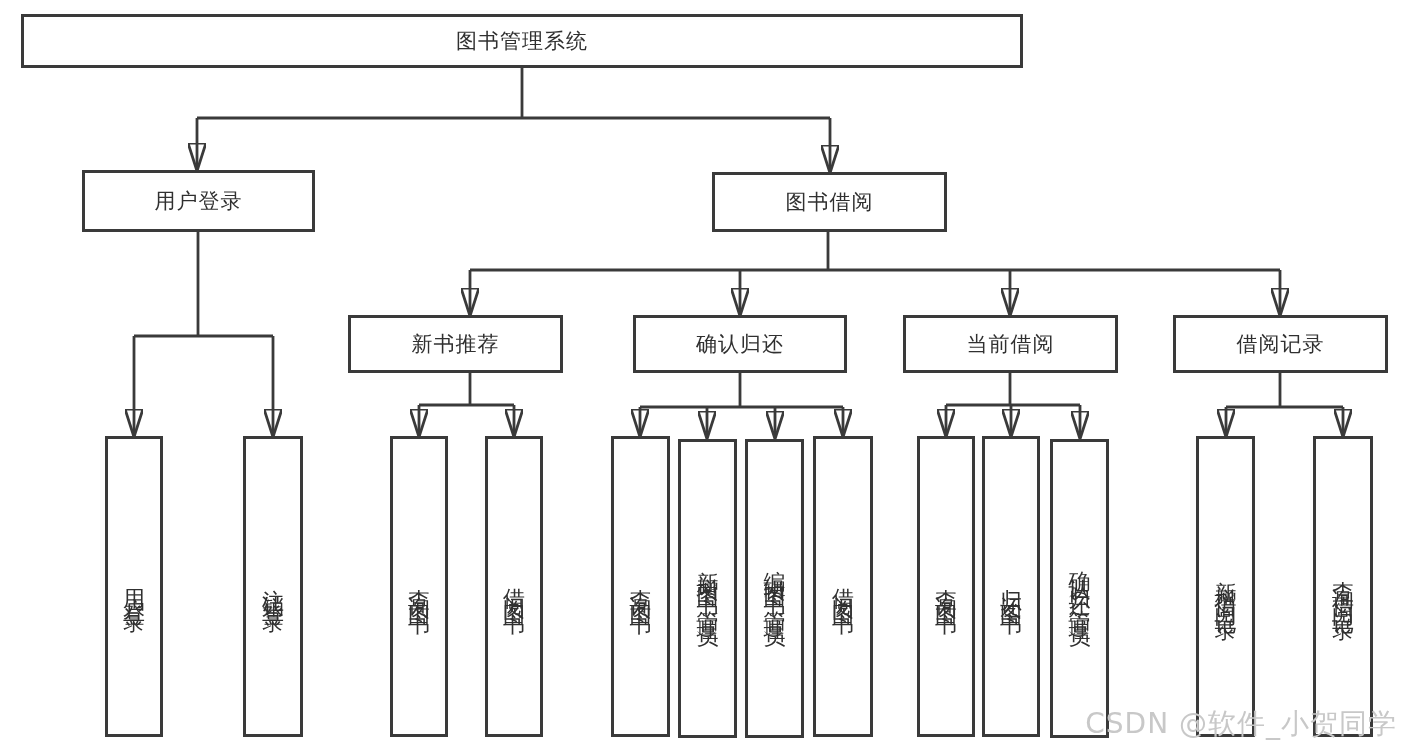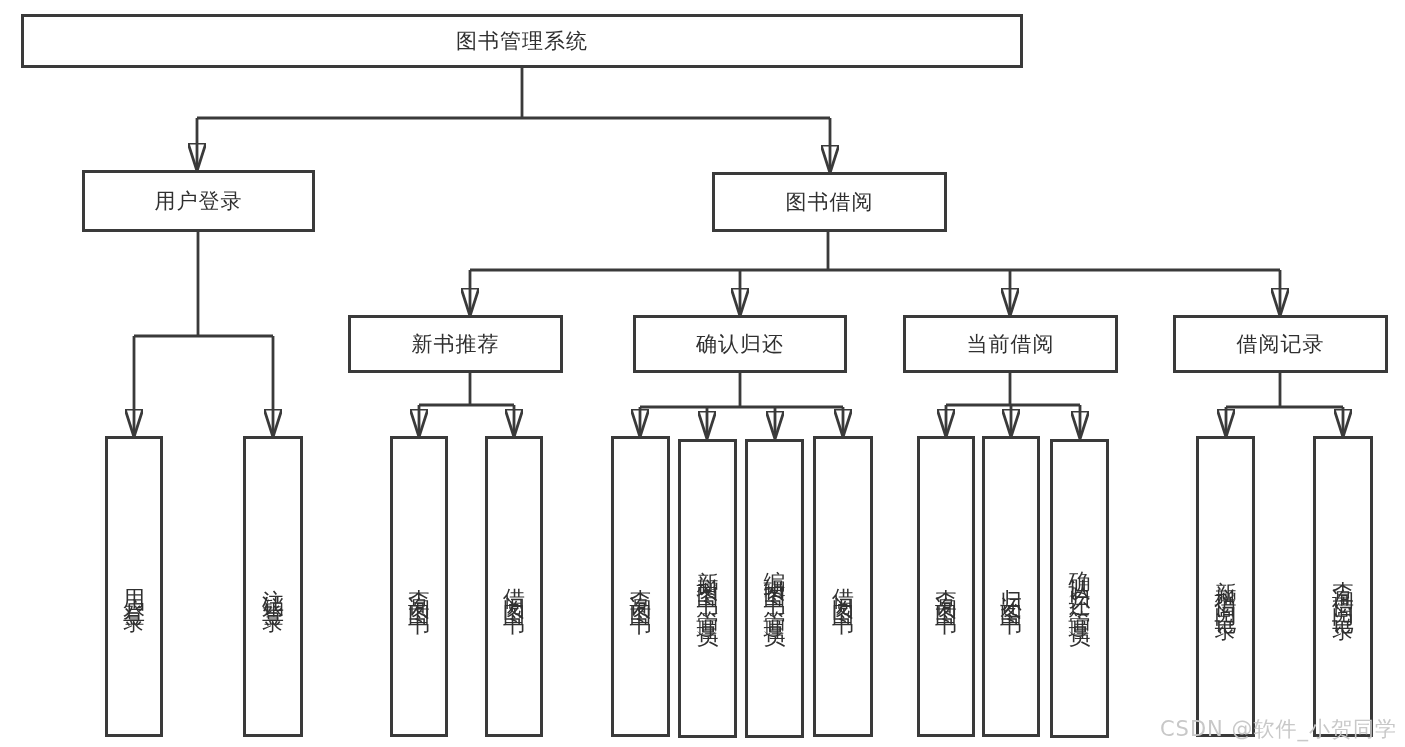--- a/index.html
+++ b/index.html
@@ -45,21 +45,21 @@
   .box.v span {
     writing-mode: vertical-rl;
     font-size: 22px;
     letter-spacing: 8px;
     line-height: 1;
   }
   .watermark {
     position: absolute;
     right: 8px;
     bottom: 4px;
-    font-size: 21px;
+    font-size: 28px;
     color: #c8c8c8;
     letter-spacing: 1px;
     white-space: nowrap;
   }
 </style>
 </head>
 <body>
 
 <div class="stage">
 

